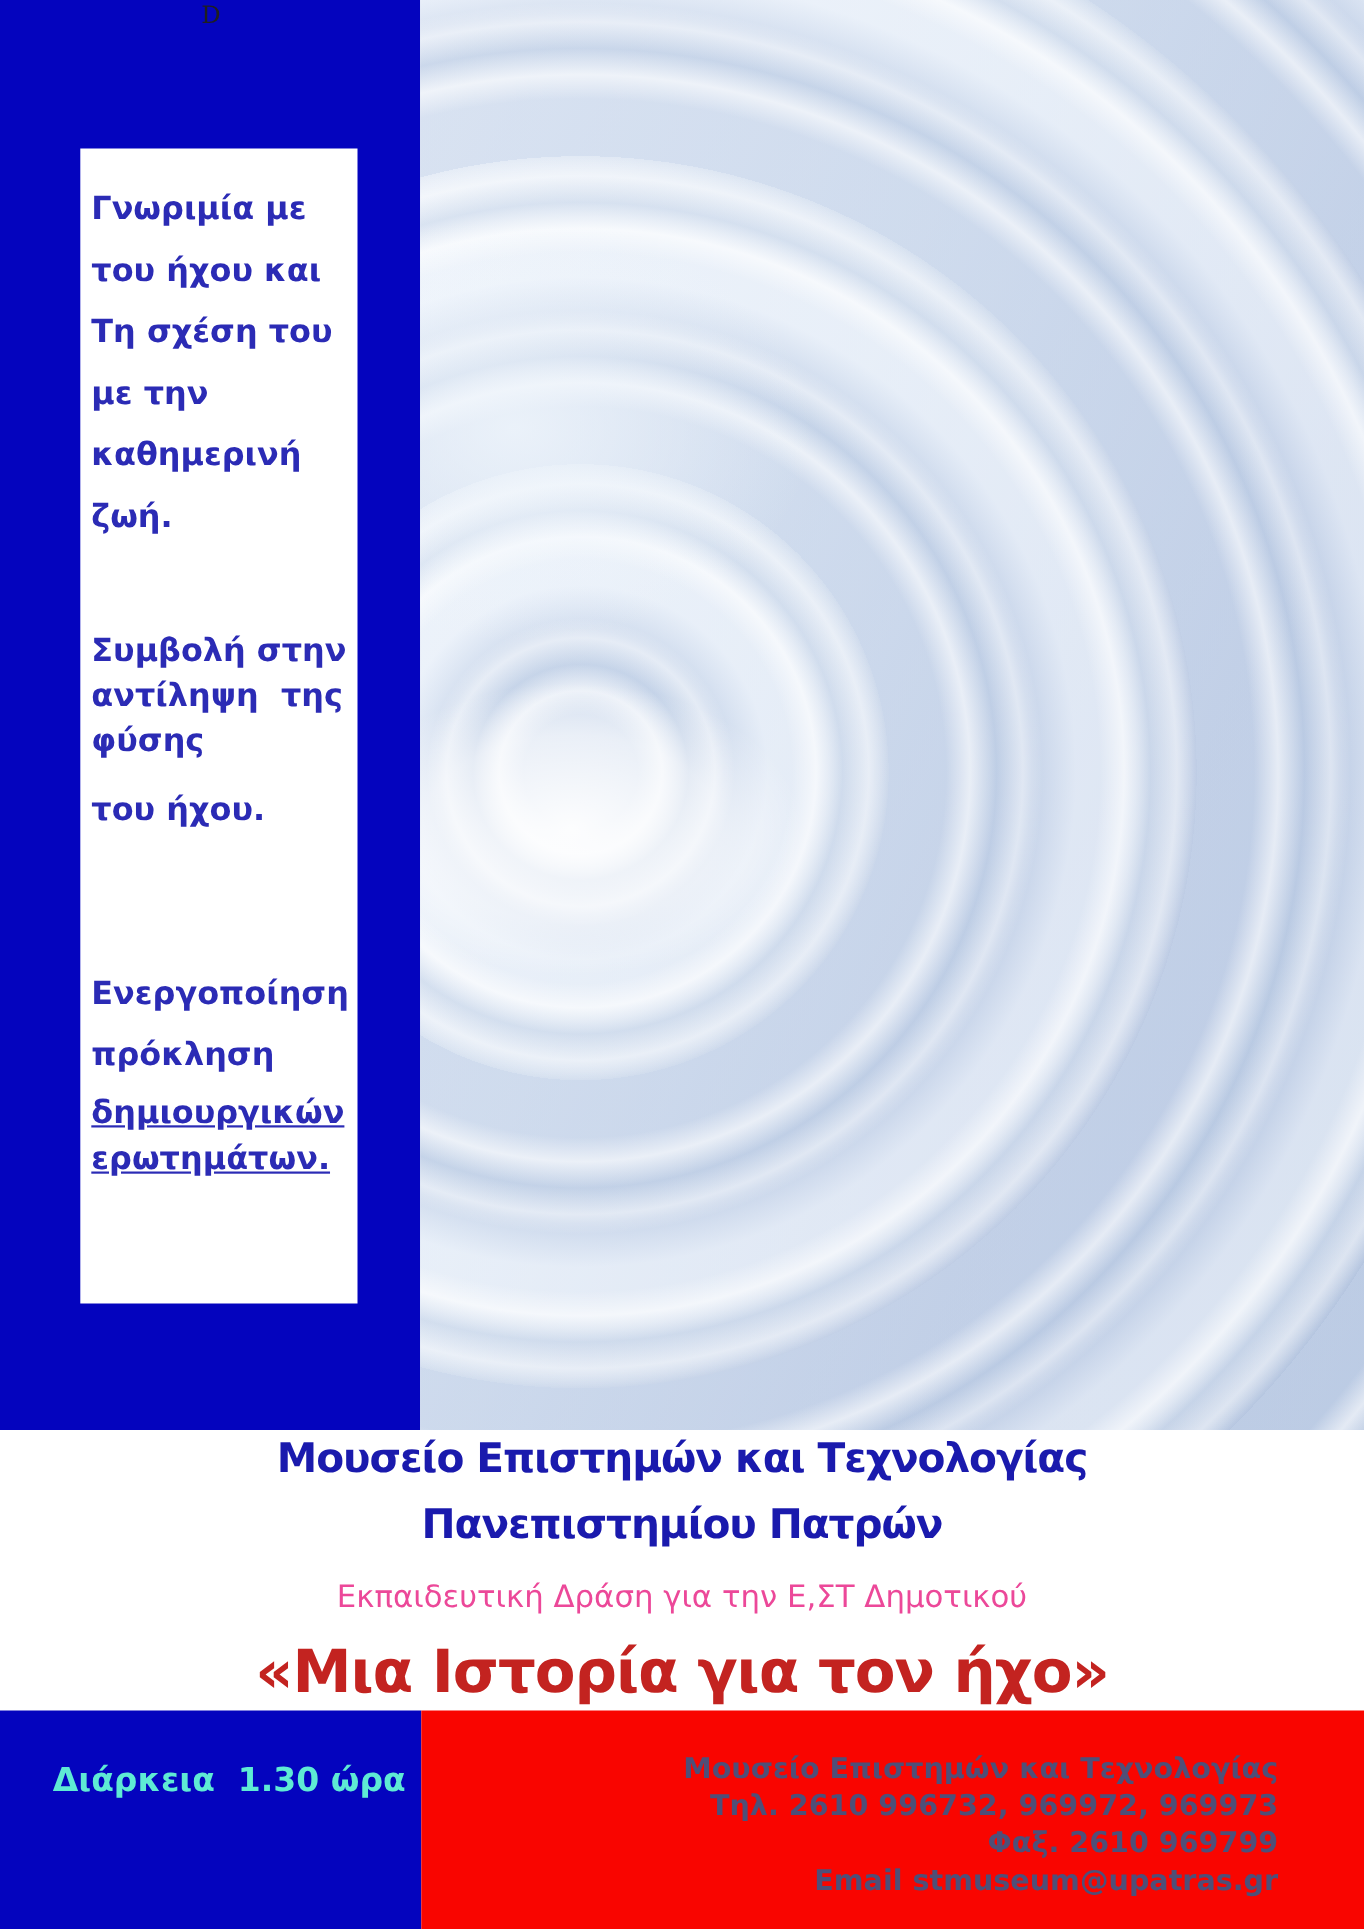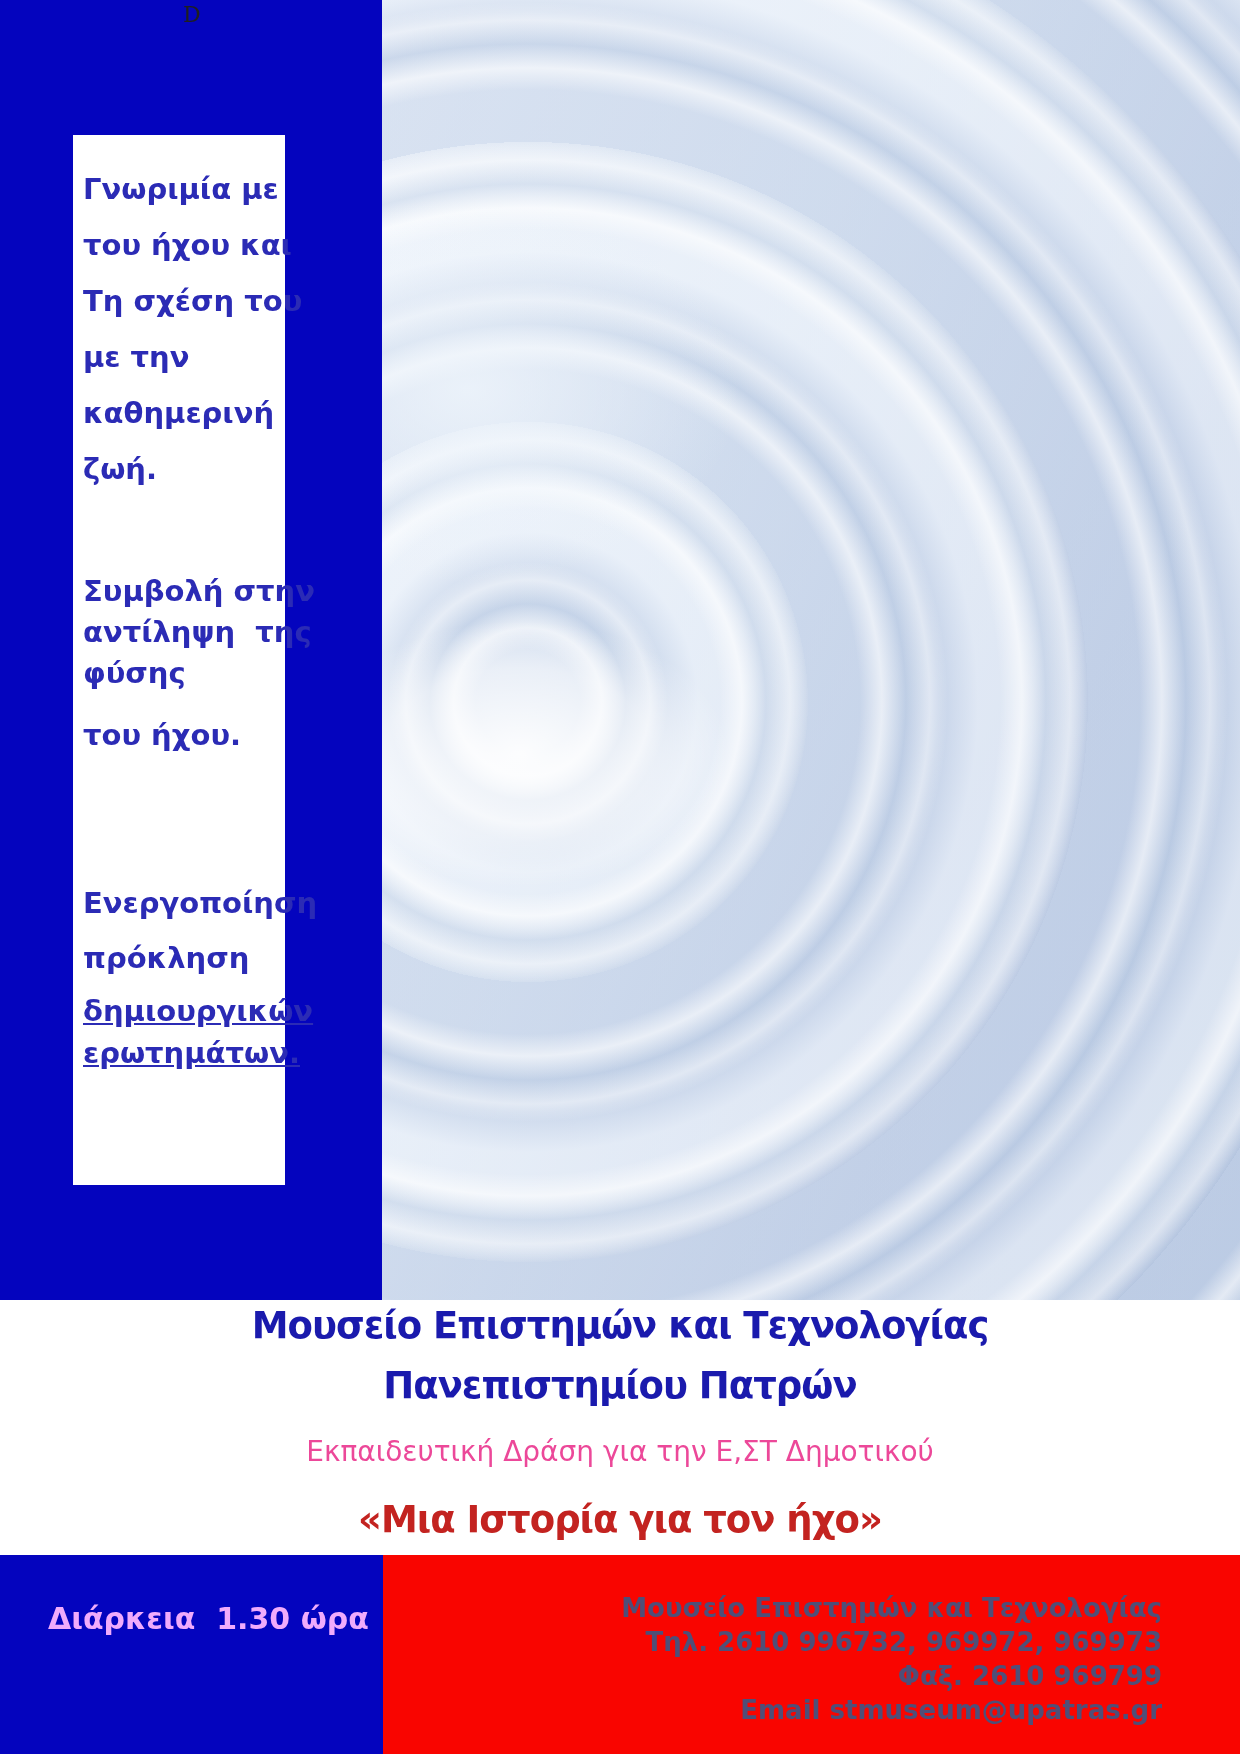--- a/index.html
+++ b/index.html
@@ -25,40 +25,40 @@
         rgba(255,255,255,0.60) 74px, rgba(172,192,220,0.30) 98px,
         rgba(255,255,255,0.45) 122px, rgba(255,255,255,0) 140px),
       repeating-radial-gradient(circle at 17% 54%,
         rgba(198,212,234,0.45) 0px 130px,
         rgba(246,250,255,0.55) 170px 225px,
         rgba(198,212,234,0) 280px),
       linear-gradient(115deg,#e9eff8 0%,#d6e1f0 38%,#bfcde5 70%,#b3c4df 100%);
   }
   
   .white-box{
-    position:absolute;left:73px;top:135px;width:212px;height:1050px;
+    position:absolute;left:73px;top:135px;width:252px;height:1050px;
     background:#ffffff;box-sizing:border-box;padding:26px 4px 0 10px;
     color:#2B2BB5;font-weight:bold;font-size:29px;
   }
   .white-box .ln{white-space:pre;}
   .sb-p1 .ln{line-height:56px;}
   .sb-p2{margin-top:74px;}  .sb-p2 .ln{line-height:41px;}
   .sb-p3{margin-top:16px;}  .sb-p3 .ln{line-height:50px;}
   .sb-p4{margin-top:123px;} .sb-p4 .ln{line-height:41px;}
   .sb-p5{margin-top:9px;}   .sb-p5 .ln{line-height:50px;}
   .sb-p6{margin-top:7px;}   .sb-p6 .ln{line-height:42px;text-decoration:underline;}
   
   .headings{position:absolute;left:0;top:1300px;width:1240px;height:255px;text-align:center;background:#ffffff;}
   .museum-line{color:#1A1AAD;font-size:37px;font-weight:bold;line-height:52px;letter-spacing:-1px;}
   .museum-line.second{margin-top:8px;}
   .subtitle{color:#ec4899;font-size:28px;font-weight:normal;line-height:36px;margin-top:22px;}
-  .event-title{color:#C32320;font-size:37px;font-weight:bold;line-height:56px;margin-top:22px;letter-spacing:-1px;}
+  .event-title{color:#C32320;font-size:54px;font-weight:bold;line-height:56px;margin-top:22px;letter-spacing:-1px;}
   
   .footer-blue{position:absolute;left:0;top:1555px;width:383px;height:199px;background:#0404BE;box-sizing:border-box;padding:46px 0 0 48px;}
-  .duration{color:#f0abfc;font-weight:bold;font-size:30px;white-space:pre;}
+  .duration{color:#5eead4;font-weight:bold;font-size:30px;white-space:pre;}
   .footer-red{
     position:absolute;left:383px;top:1555px;width:857px;height:199px;background:#F90500;
     box-sizing:border-box;padding:36px 78px 0 0;text-align:right;
   }
   .contact-line{color:#4F4F78;font-weight:bold;font-size:26px;line-height:34px;white-space:pre;}
 </style>
 </head>
 <body>
 
 <div id="page">

